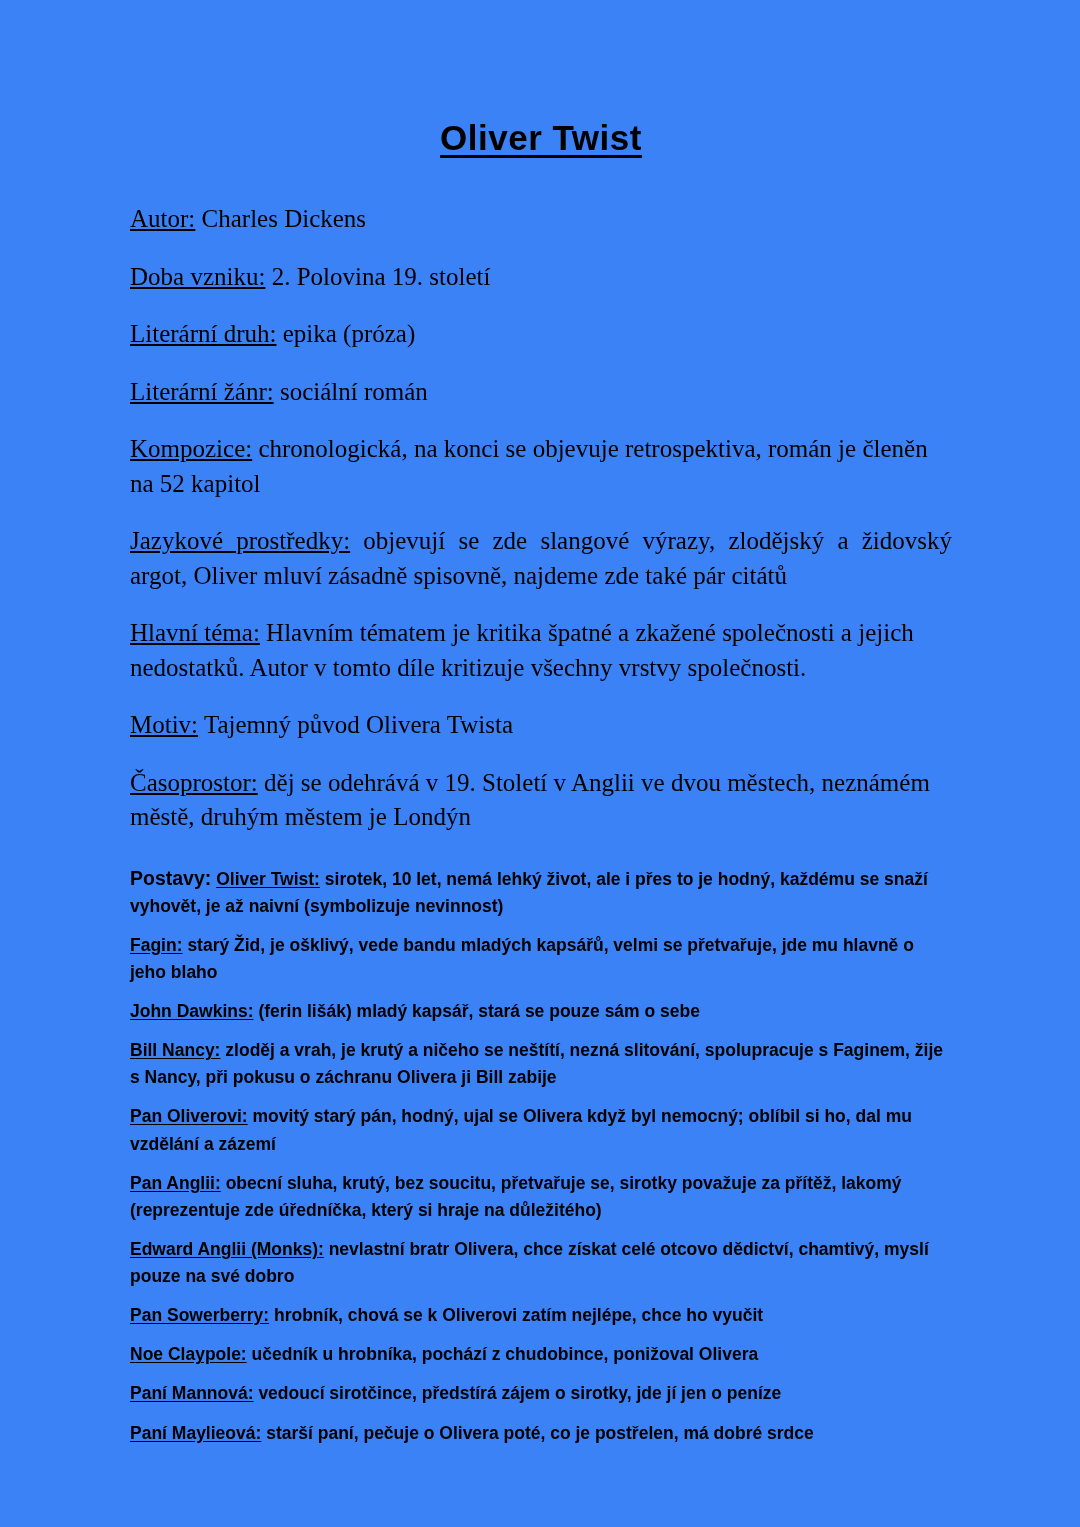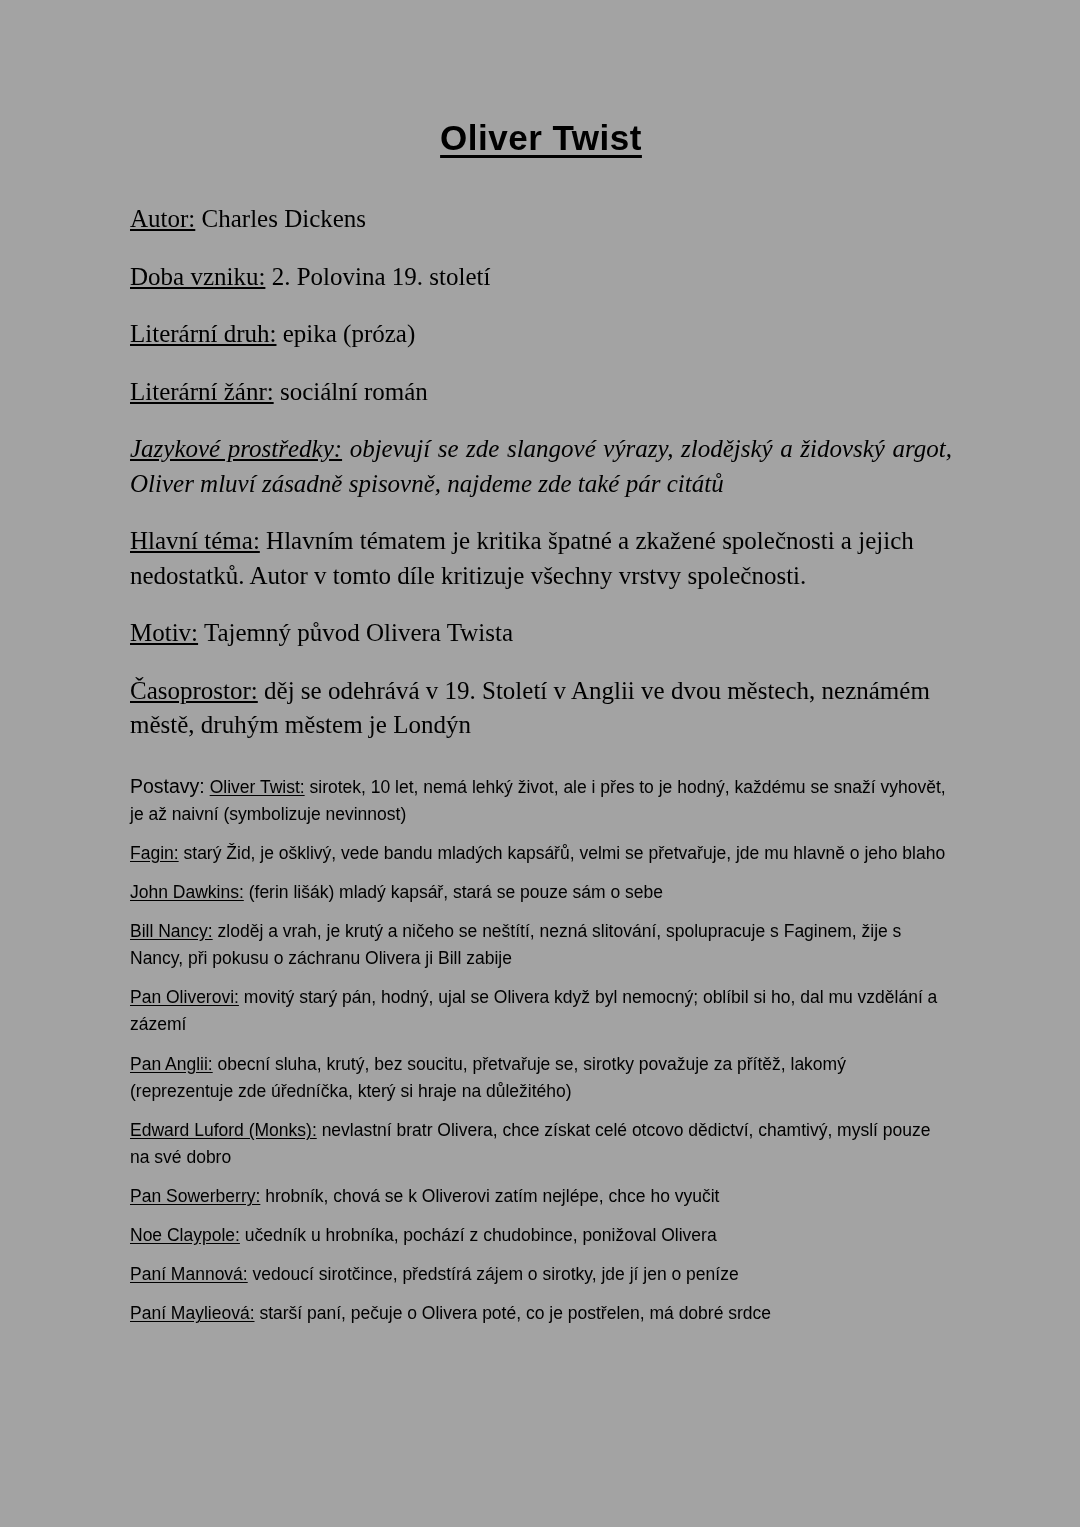--- a/index.html
+++ b/index.html
@@ -6,21 +6,21 @@
   html, body {
     margin: 0;
     padding: 0;
     background: #ffffff;
   }
   .page {
     position: relative;
     width: 1080px;
     min-height: 1527px;
     margin: 0 auto;
-    background: #a3a3a3;
+    background: #3b82f6;
     box-sizing: border-box;
     padding: 118px 128px 60px 130px;
     color: #000000;
   }
   .title {
     font-family: "Liberation Sans", "DejaVu Sans", sans-serif;
     font-size: 35px;
     font-weight: 600;
     text-align: center;
     text-decoration: underline;
@@ -29,24 +29,24 @@
     letter-spacing: 0.5px;
   }
   .serif-para {
     font-family: "Liberation Serif", "DejaVu Serif", serif;
     font-size: 25px;
     line-height: 1.38;
     margin: 0 0 23px 0;
   }
   .serif-para.justify {
     text-align: justify;
-    font-style: italic;
   }
   .sans-block {
     margin-top: 28px;
+    font-weight: bold;
   }
   .sans-para {
     font-family: "Liberation Sans", "DejaVu Sans", sans-serif;
     font-size: 17.5px;
     line-height: 1.55;
     margin: 0 0 12px 0;
   }
   .label {
     text-decoration: underline;
     text-underline-offset: 2px;
@@ -76,20 +76,24 @@
   <p class="serif-para">
     <span class="label">Literární druh:</span>
     <span class="txt">epika (próza)</span>
   </p>
 
   <p class="serif-para">
     <span class="label">Literární žánr:</span>
     <span class="txt">sociální román</span>
   </p>
 
+  <p class="serif-para">
+    <span class="label">Kompozice:</span>
+    <span class="txt">chronologická, na konci se objevuje retrospektiva, román je členěn na 52 kapitol</span>
+  </p>
 
   <p class="serif-para justify">
     <span class="label">Jazykové prostředky:</span>
     <span class="txt">objevují se zde slangové výrazy, zlodějský a židovský argot, Oliver mluví zásadně spisovně, najdeme zde také pár citátů</span>
   </p>
 
   <p class="serif-para">
     <span class="label">Hlavní téma:</span>
     <span class="txt">Hlavním tématem je kritika špatné a zkažené společnosti a jejich nedostatků. Autor v tomto díle kritizuje všechny vrstvy společnosti.</span>
   </p>
@@ -132,21 +136,21 @@
       <span class="label">Pan Oliverovi:</span>
       <span class="txt">movitý starý pán, hodný, ujal se Olivera když byl nemocný; oblíbil si ho, dal mu vzdělání a zázemí</span>
     </p>
 
     <p class="sans-para">
       <span class="label">Pan Anglii:</span>
       <span class="txt">obecní sluha, krutý, bez soucitu, přetvařuje se, sirotky považuje za přítěž, lakomý (reprezentuje zde úředníčka, který si hraje na důležitého)</span>
     </p>
 
     <p class="sans-para">
-      <span class="label">Edward Luford (Monks):</span>
+      <span class="label">Edward Anglii (Monks):</span>
       <span class="txt">nevlastní bratr Olivera, chce získat celé otcovo dědictví, chamtivý, myslí pouze na své dobro</span>
     </p>
 
     <p class="sans-para">
       <span class="label">Pan Sowerberry:</span>
       <span class="txt">hrobník, chová se k Oliverovi zatím nejlépe, chce ho vyučit</span>
     </p>
 
     <p class="sans-para">
       <span class="label">Noe Claypole:</span>

